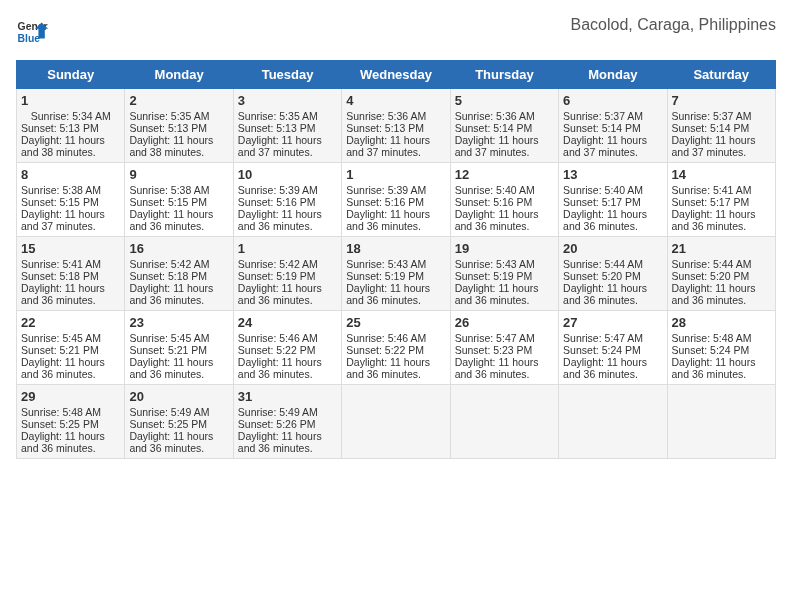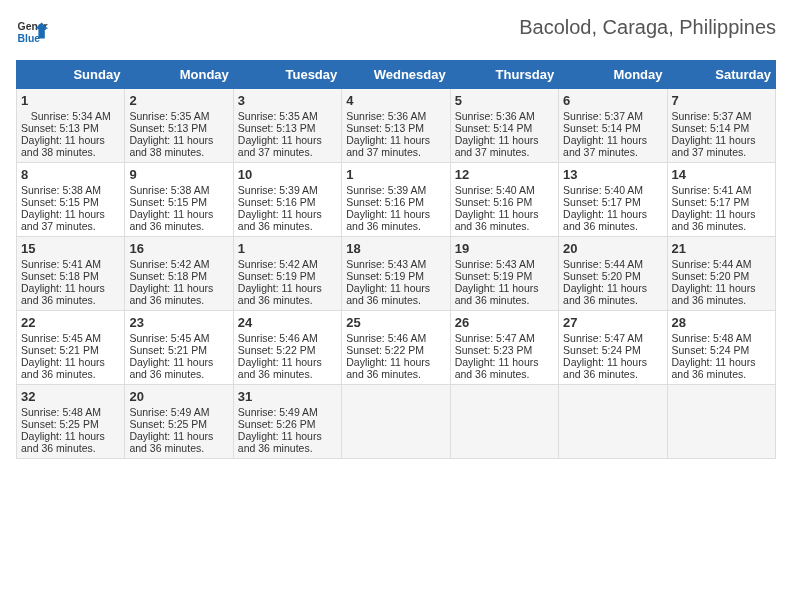--- a/index.html
+++ b/index.html
@@ -27,35 +27,35 @@
     }
     .title-area {
       text-align: right;
     }
     .main-title {
       font-size: 32px;
       font-weight: bold;
       color: #333;
     }
     .subtitle {
-      font-size: 20px;
+      font-size: 16px;
       color: #555;
     }
     table {
       width: 100%;
       border-collapse: collapse;
       font-size: 11px;
     }
     thead tr {
       background-color: #2a6db5;
       color: #fff;
     }
     thead th {
       padding: 6px 4px;
-      text-align: right;
+      text-align: center;
       font-size: 13px;
       font-weight: bold;
       border: 1px solid #2a6db5;
       margin-left: 9px;
     }
     tbody tr {
       vertical-align: top;
       border-bottom: 1px solid #ccc;
     }
     tbody tr:nth-child(odd) {
@@ -281,21 +281,21 @@
         </td>
         <td>
           <span class="day-num">28</span>
           <span style="display: block;">Sunrise: 5:48 AM</span>
           <span style="display: block;">Sunset: 5:24 PM</span>
           <span style="display: block;">Daylight: 11 hours and 36 minutes.</span>
         </td>
       </tr>
       <tr>
         <td>
-          <span class="day-num">32</span>
+          <span class="day-num">29</span>
           <span style="display: block;">Sunrise: 5:48 AM</span>
           <span style="display: block;">Sunset: 5:25 PM</span>
           <span style="display: block;">Daylight: 11 hours and 36 minutes.</span>
         </td>
         <td>
           <span class="day-num">20</span>
           <span style="display: block;">Sunrise: 5:49 AM</span>
           <span style="display: block;">Sunset: 5:25 PM</span>
           <span style="display: block;">Daylight: 11 hours and 36 minutes.</span>
         </td>

